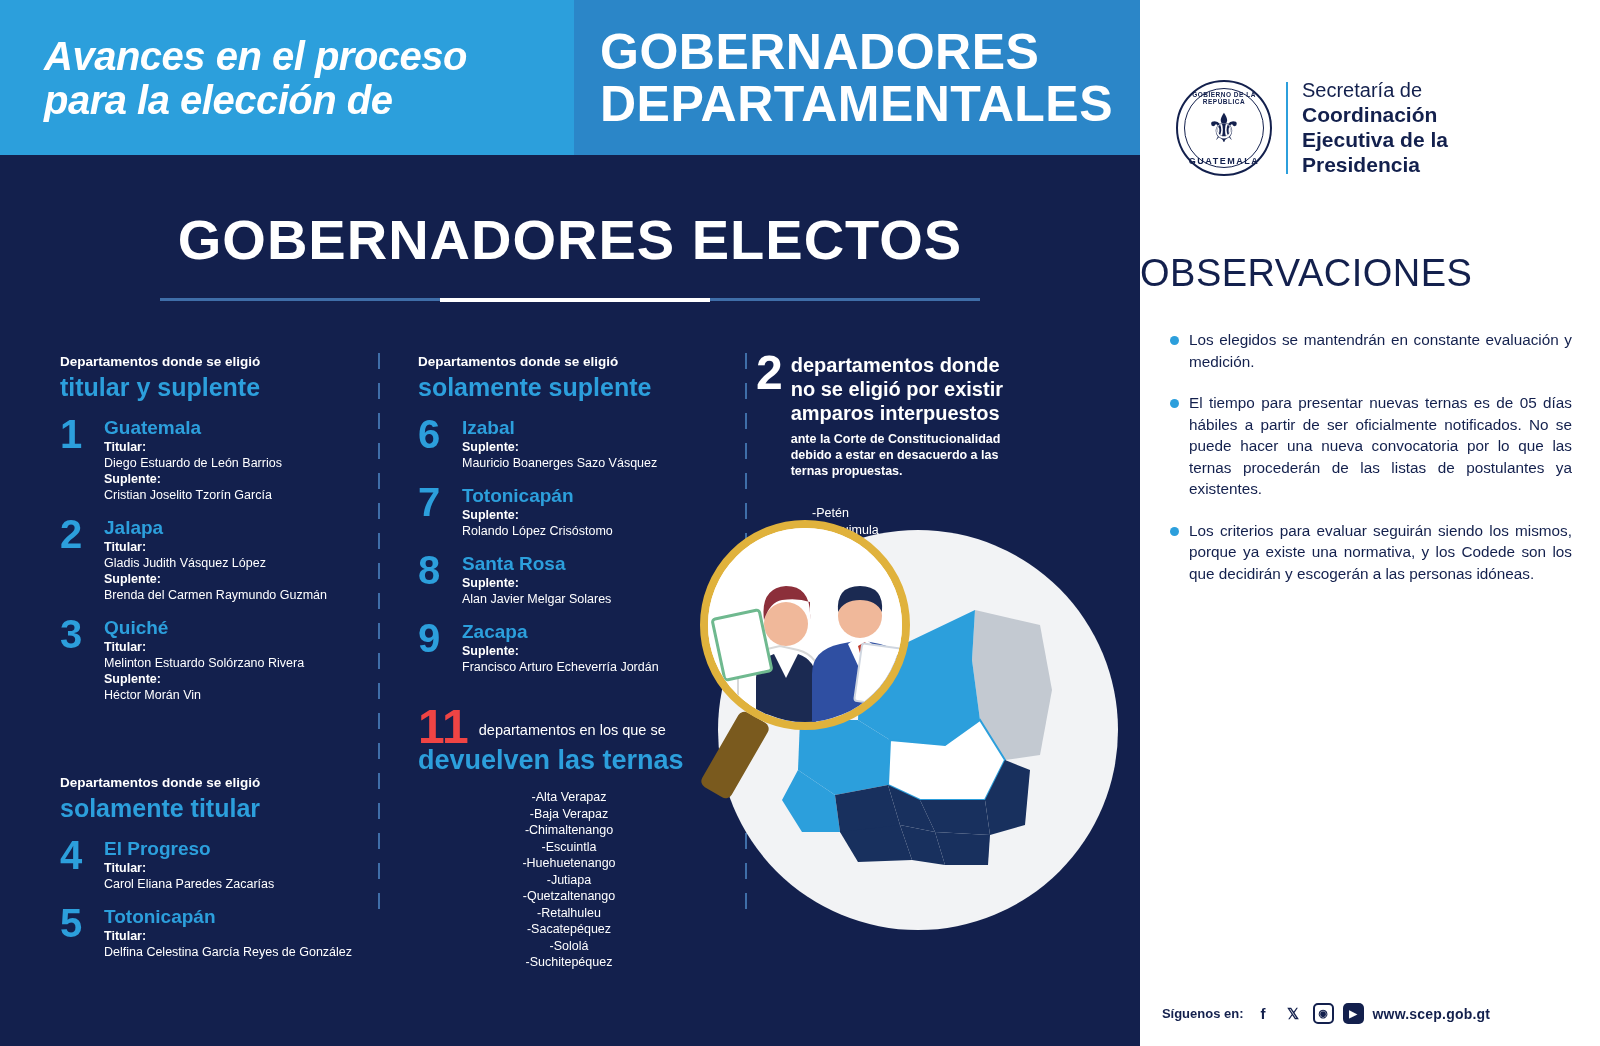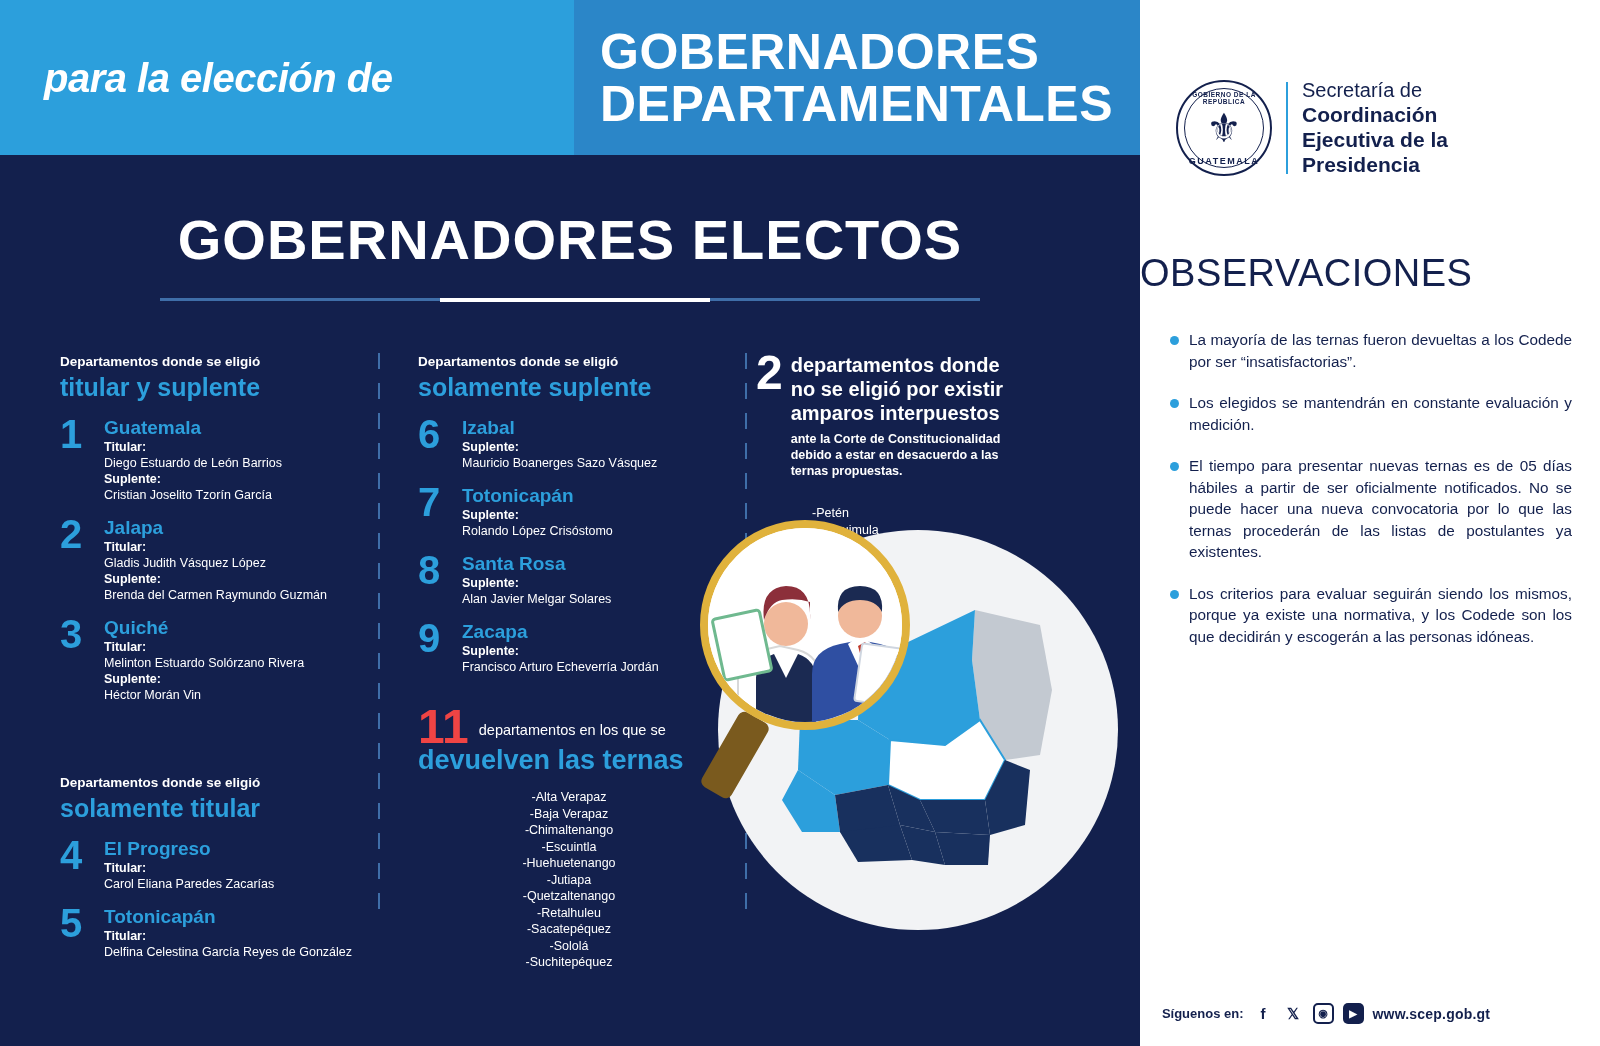--- a/index.html
+++ b/index.html
@@ -161,20 +161,21 @@
 </head>
 <body>
 
 <div class="page">
 
   <div class="left">
 
     <div class="header-bar">
       <div class="header-left">
         <div class="header-left-text">
+          <div>Avances en el proceso</div>
           <div>para la elección de</div>
         </div>
       </div>
       <div class="header-right">
         <div class="l1">GOBERNADORES</div>
         <div class="l2">DEPARTAMENTALES</div>
       </div>
     </div>
 
     <div class="main-title">GOBERNADORES ELECTOS</div>
@@ -383,24 +384,20 @@
         <div class="t2">Ejecutiva de la</div>
         <div class="t2">Presidencia</div>
       </div>
     </div>
 
     <div class="obs-title">OBSERVACIONES</div>
 
     <div class="obs-list">
       <div class="obs-item">
         <div class="obs-bullet"></div>
-        <div class="obs-text">La mayoría de las ternas fueron devueltas a los Codede por ser “insatisfactorias”.</div>
-      </div>
-      <div class="obs-item">
-        <div class="obs-bullet"></div>
         <div class="obs-text">Los elegidos se mantendrán en constante evaluación y medición.</div>
       </div>
       <div class="obs-item">
         <div class="obs-bullet"></div>
         <div class="obs-text">El tiempo para presentar nuevas ternas es de 05 días hábiles a partir de ser oficialmente notificados. No se puede hacer una nueva convocatoria por lo que las ternas procederán de las listas de postulantes ya existentes.</div>
       </div>
       <div class="obs-item">
         <div class="obs-bullet"></div>
         <div class="obs-text">Los criterios para evaluar seguirán siendo los mismos, porque ya existe una normativa, y los Codede son los que decidirán y escogerán a las personas idóneas.</div>
       </div>

